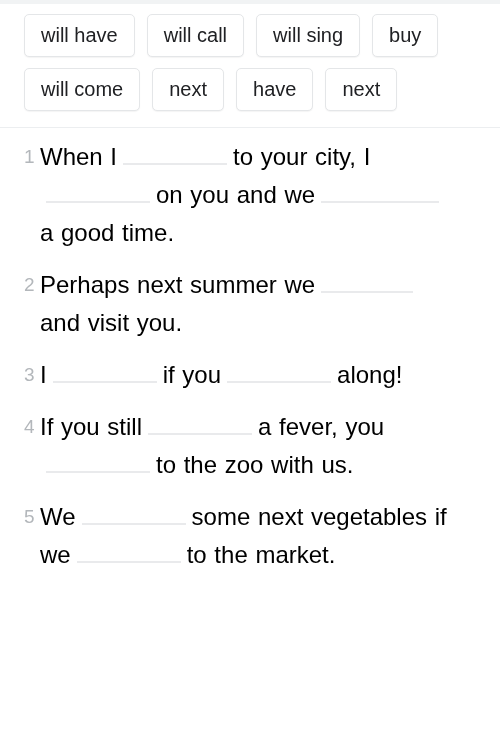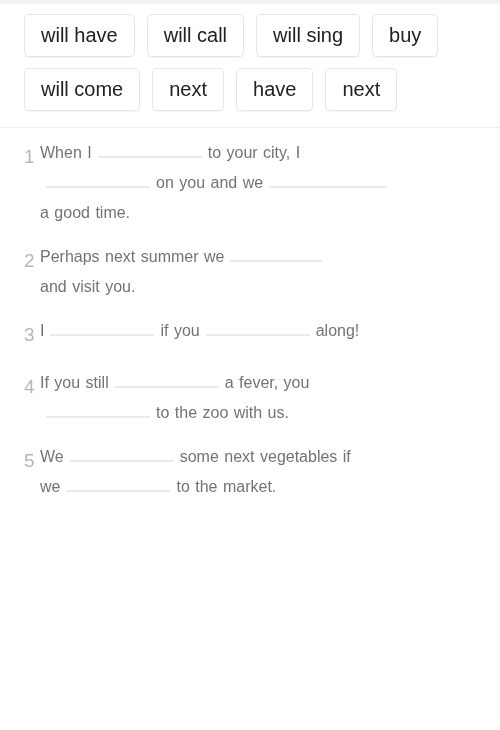--- a/index.html
+++ b/index.html
@@ -69,23 +69,23 @@
     width: 26px;
     flex: 0 0 26px;
     text-align: left;
     padding-left: 10px;
     font-size: 19px;
     line-height: 38px;
     color: #b3b7bb;
   }
   .item-body {
     flex: 1 1 auto;
-    font-size: 16px;
-    line-height: 30px;
-    color: #737373;
+    font-size: 24px;
+    line-height: 38px;
+    color: #000000;
     word-spacing: 1px;
   }
   .item-body .txt { white-space: pre-wrap; }
 
   .blank {
     display: inline-block;
     vertical-align: baseline;
     border-bottom: 2px solid #e9eaec;
     height: 20px;
     margin: 0 6px;

